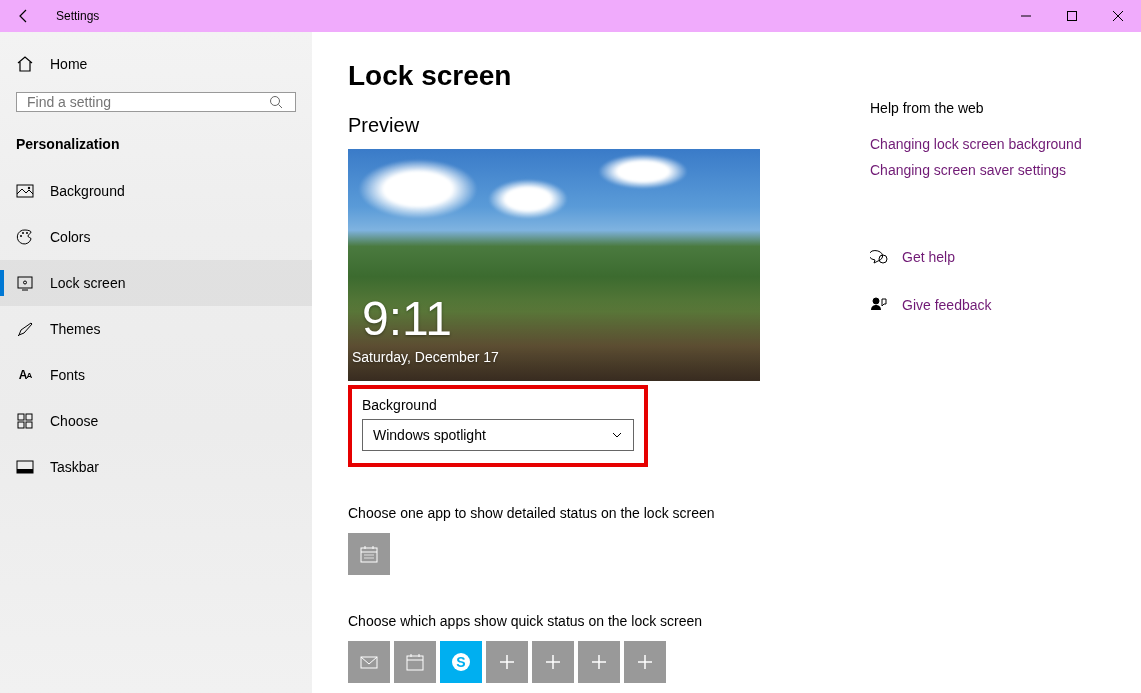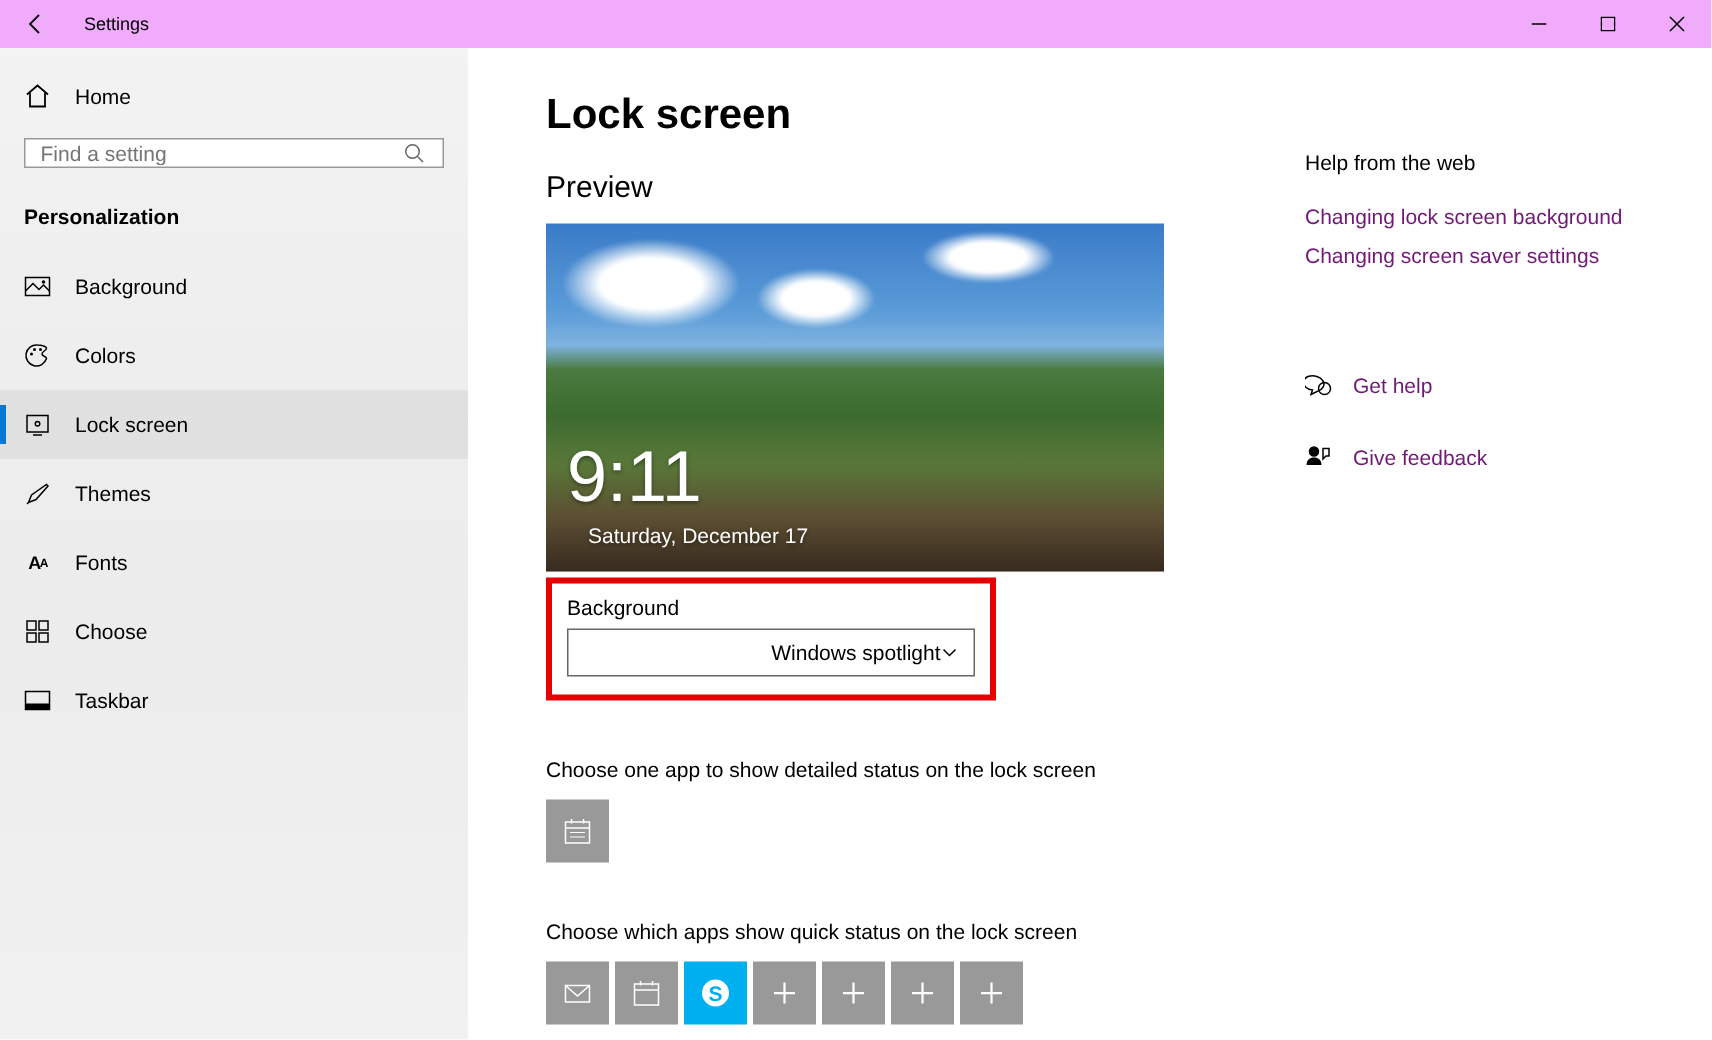--- a/index.html
+++ b/index.html
@@ -35,21 +35,20 @@
   }
   .titlebar-ctrls div {
     width: 46px;
     height: 32px;
     display:flex;align-items:center;justify-content:center;
     cursor:pointer;
   }
   .app {
     display:flex;
     height: calc(693px - 32px);
-    gap: 16px;
   }
   .sidebar {
     width: 312px;
     background: linear-gradient(to bottom, #f3f3f3, #eeeeee 30%, #ececec 60%, #f1f1f1);
     padding: 12px 0 0 0;
   }
   .home-row {
     display:flex;align-items:center;
     height:40px;
     padding-left: 16px;
@@ -128,21 +127,21 @@
     position:absolute;
     left:14px;bottom:38px;
     color:#fff;
     font-size:48px;
     font-weight:300;
     line-height:1;
     text-shadow:0 1px 3px rgba(0,0,0,0.4);
   }
   .preview-date {
     position:absolute;
-    left:28px;bottom:16px;
+    left:4px;bottom:16px;
     color:#fff;
     font-size:14px;
     text-shadow:0 1px 3px rgba(0,0,0,0.4);
   }
   .highlight-box {
     border:4px solid #e60000;
     padding: 8px 10px 12px 10px;
     width: 300px;
     margin-top: 4px;
   }
@@ -150,21 +149,21 @@
     font-size:14px;
     margin-bottom:6px;
   }
   .dropdown {
     height:32px;
     border:1px solid #666;
     background:#fff;
     display:flex;
     align-items:center;
     padding:0 10px;
-    justify-content:flex-end;
+    justify-content:space-between;
     cursor:pointer;
   }
   .subhead {
     margin-top: 38px;
     margin-bottom: 12px;
     font-size:14px;
   }
   .tile-row { display:flex; gap:4px; }
   .tile {
     width:42px;height:42px;

